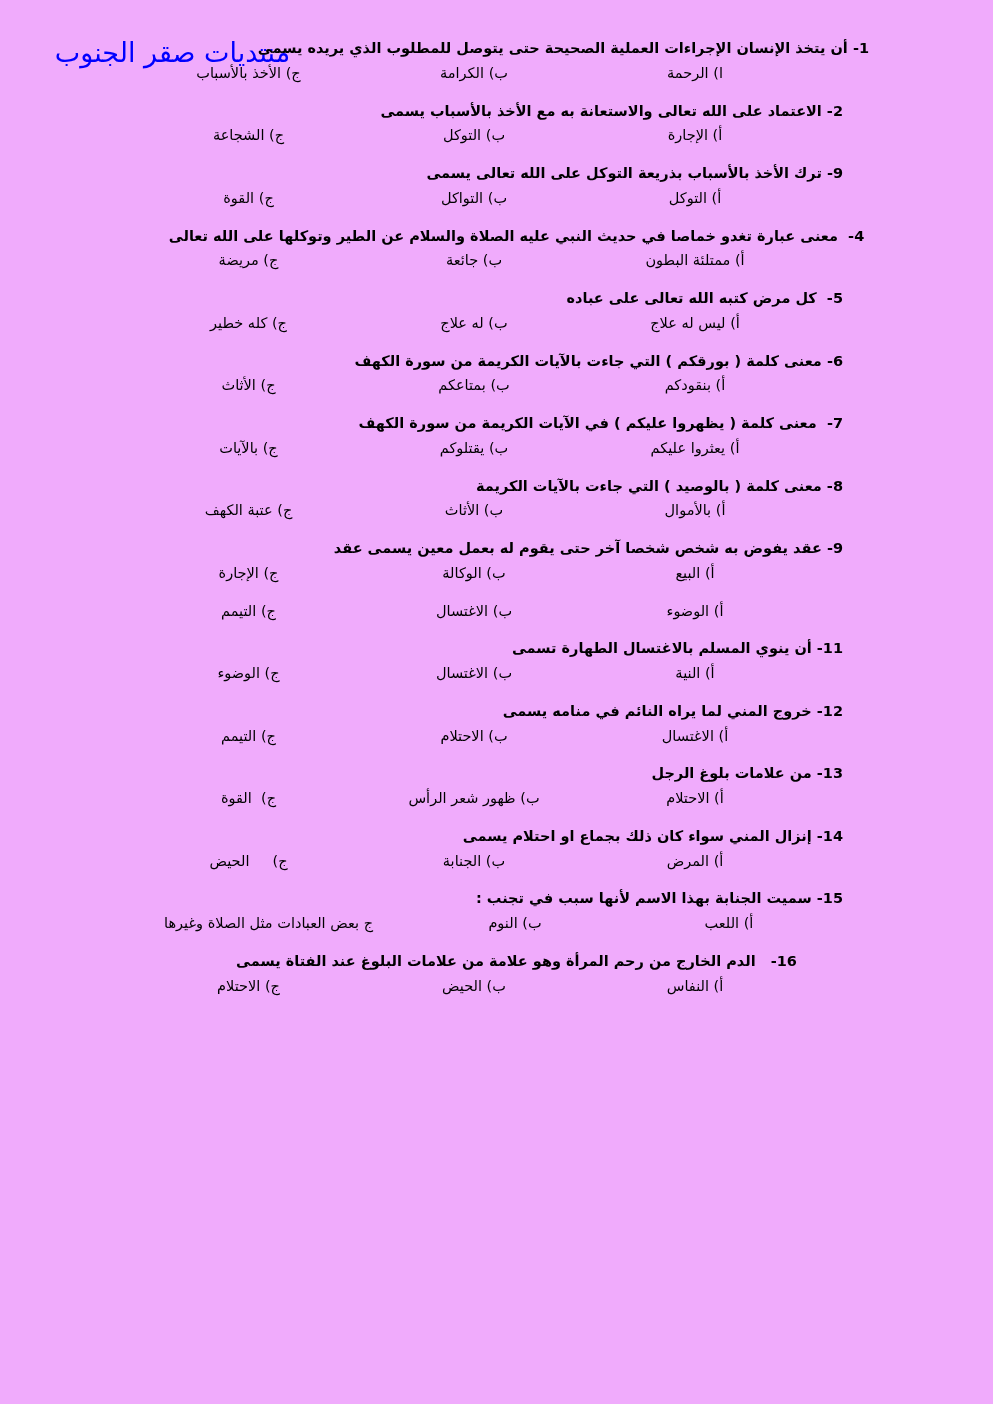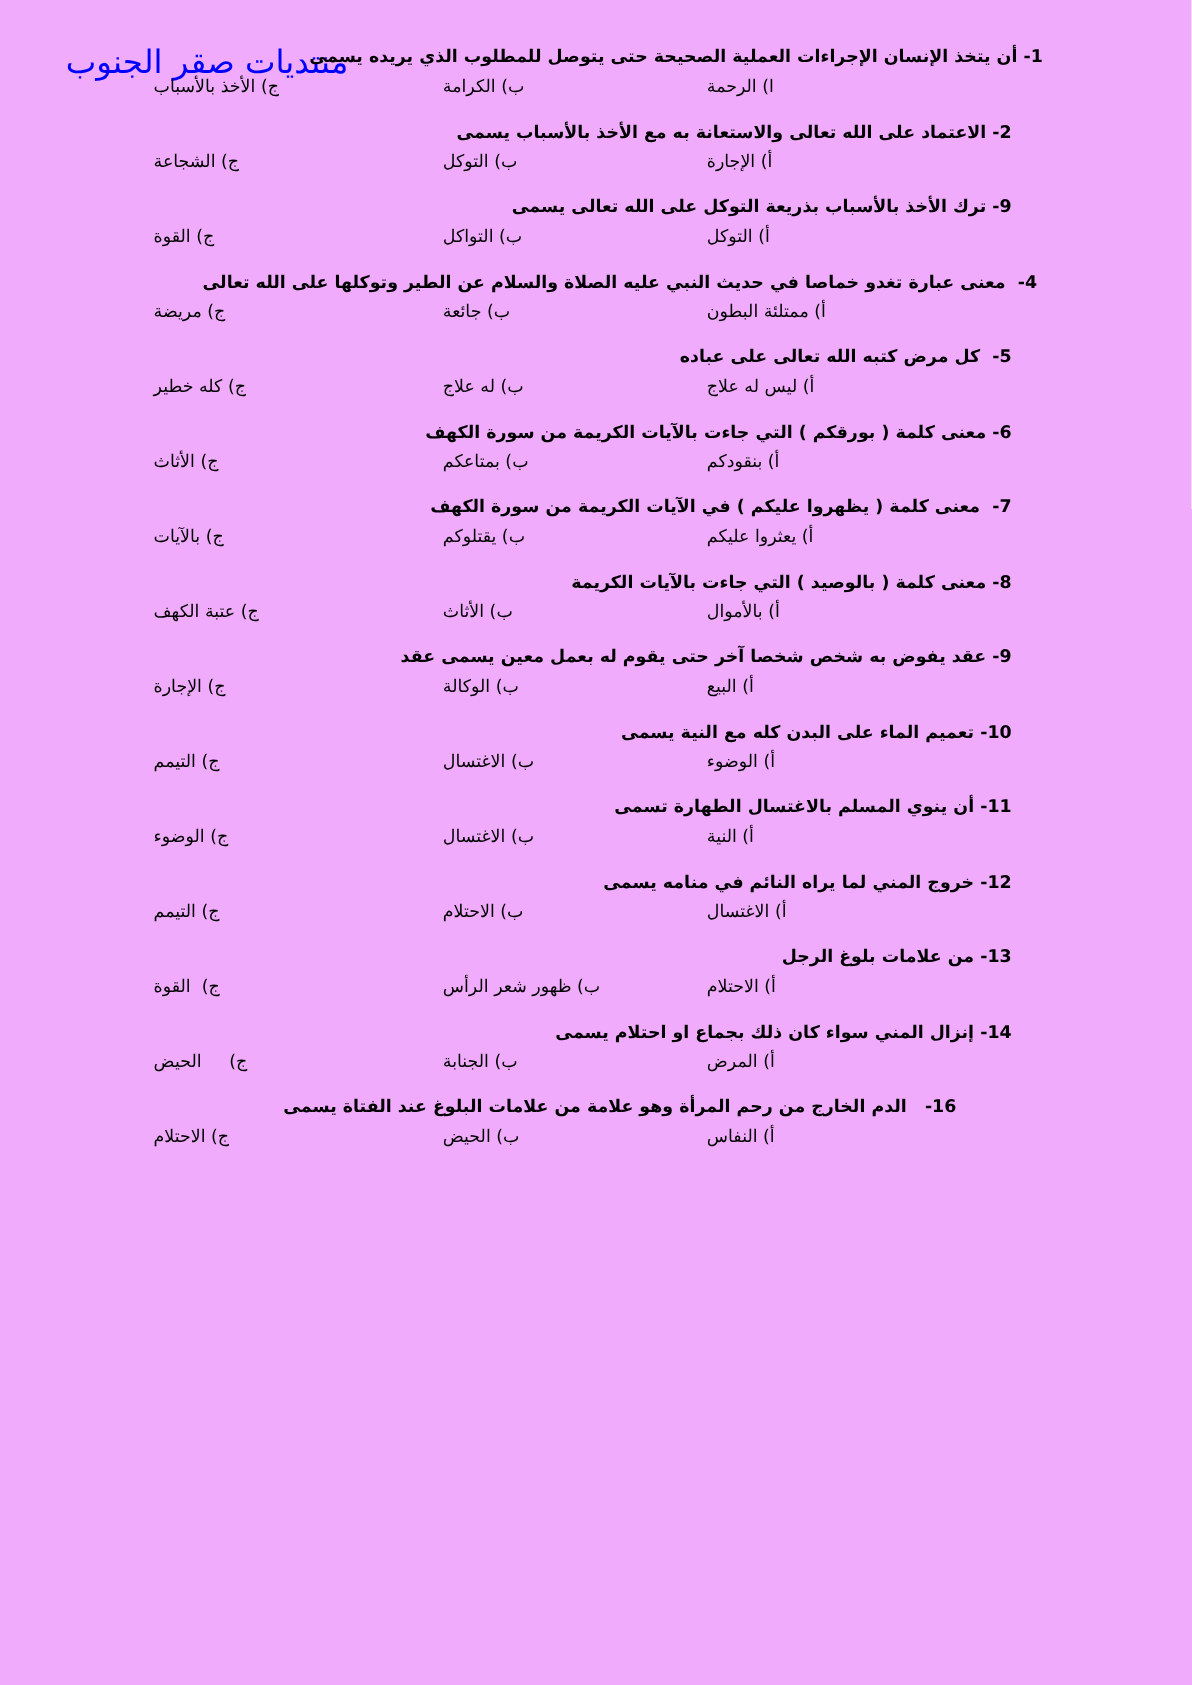--- a/index.html
+++ b/index.html
@@ -70,21 +70,21 @@
     align-items: baseline;
     font-size: 14.5px;
     font-weight: 400;
     color: #000000;
     line-height: 1.5;
     margin: 0 0 16px 0;
     direction: rtl;
     white-space: pre;
   }
   .opt {
-    text-align: left;
+    text-align: center;
     direction: rtl;
   }
   .opt.a { width: 212px; padding-right: 42px; }
   .opt.b { width: 210px; padding-right: 10px; }
   .opt.c { flex: 1 1 auto; padding-right: 0; }
 
   
   .opts.longc .opt.a { width: 196px; padding-right: 16px; }
   .opts.longc .opt.b { width: 212px; }
 </style>
@@ -172,21 +172,20 @@
     <div class="qblock">
       <p class="qtext">9- عقد يفوض به شخص شخصا آخر حتى يقوم له بعمل معين يسمى عقد</p>
       <div class="opts">
         <span class="opt a">أ) البيع</span>
         <span class="opt b">ب) الوكالة</span>
         <span class="opt c">ج) الإجارة</span>
       </div>
     </div>
 
     <div class="qblock">
-      <p class="qtext">10- تعميم الماء على البدن كله مع النية يسمى</p>
       <div class="opts">
         <span class="opt a">أ) الوضوء</span>
         <span class="opt b">ب) الاغتسال</span>
         <span class="opt c">ج) التيمم</span>
       </div>
     </div>
 
     <div class="qblock">
       <p class="qtext">11- أن ينوي المسلم بالاغتسال الطهارة تسمى</p>
       <div class="opts">
@@ -216,20 +215,28 @@
 
     <div class="qblock">
       <p class="qtext">14- إنزال المني سواء كان ذلك بجماع او احتلام يسمى</p>
       <div class="opts">
         <span class="opt a">أ) المرض</span>
         <span class="opt b">ب) الجنابة</span>
         <span class="opt c">ج)     الحيض</span>
       </div>
     </div>
 
+    <div class="qblock">
+      <p class="qtext">15- سميت الجنابة بهذا الاسم لأنها سبب في تجنب :</p>
+      <div class="opts longc">
+        <span class="opt a">أ) اللعب</span>
+        <span class="opt b">ب) النوم</span>
+        <span class="opt c">ج بعض العبادات مثل الصلاة وغيرها</span>
+      </div>
+    </div>
 
     <div class="qblock xwide">
       <p class="qtext">16-   الدم الخارج من رحم المرأة وهو علامة من علامات البلوغ عند الفتاة يسمى</p>
       <div class="opts">
         <span class="opt a">أ) النفاس</span>
         <span class="opt b">ب) الحيض</span>
         <span class="opt c">ج) الاحتلام</span>
       </div>
     </div>
 

